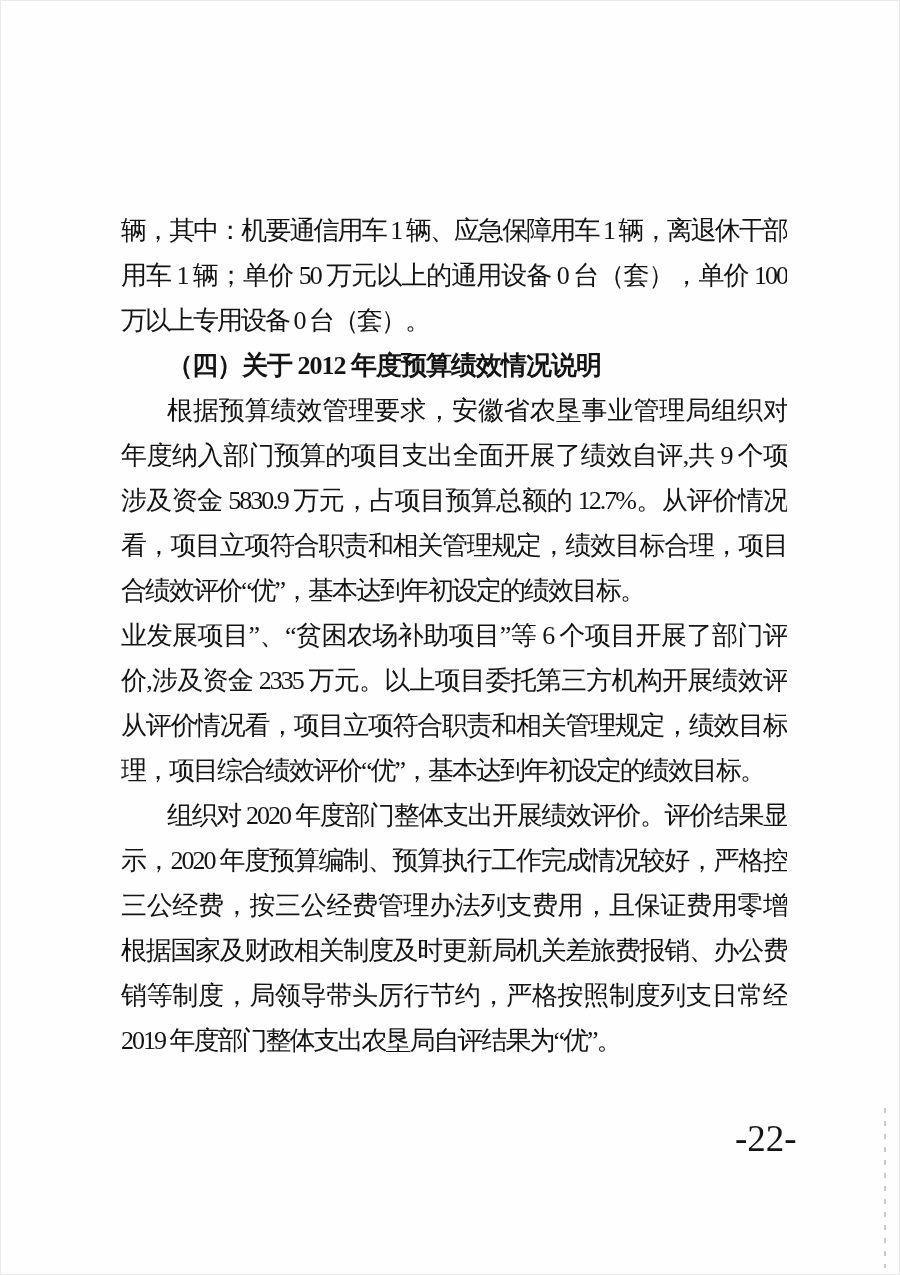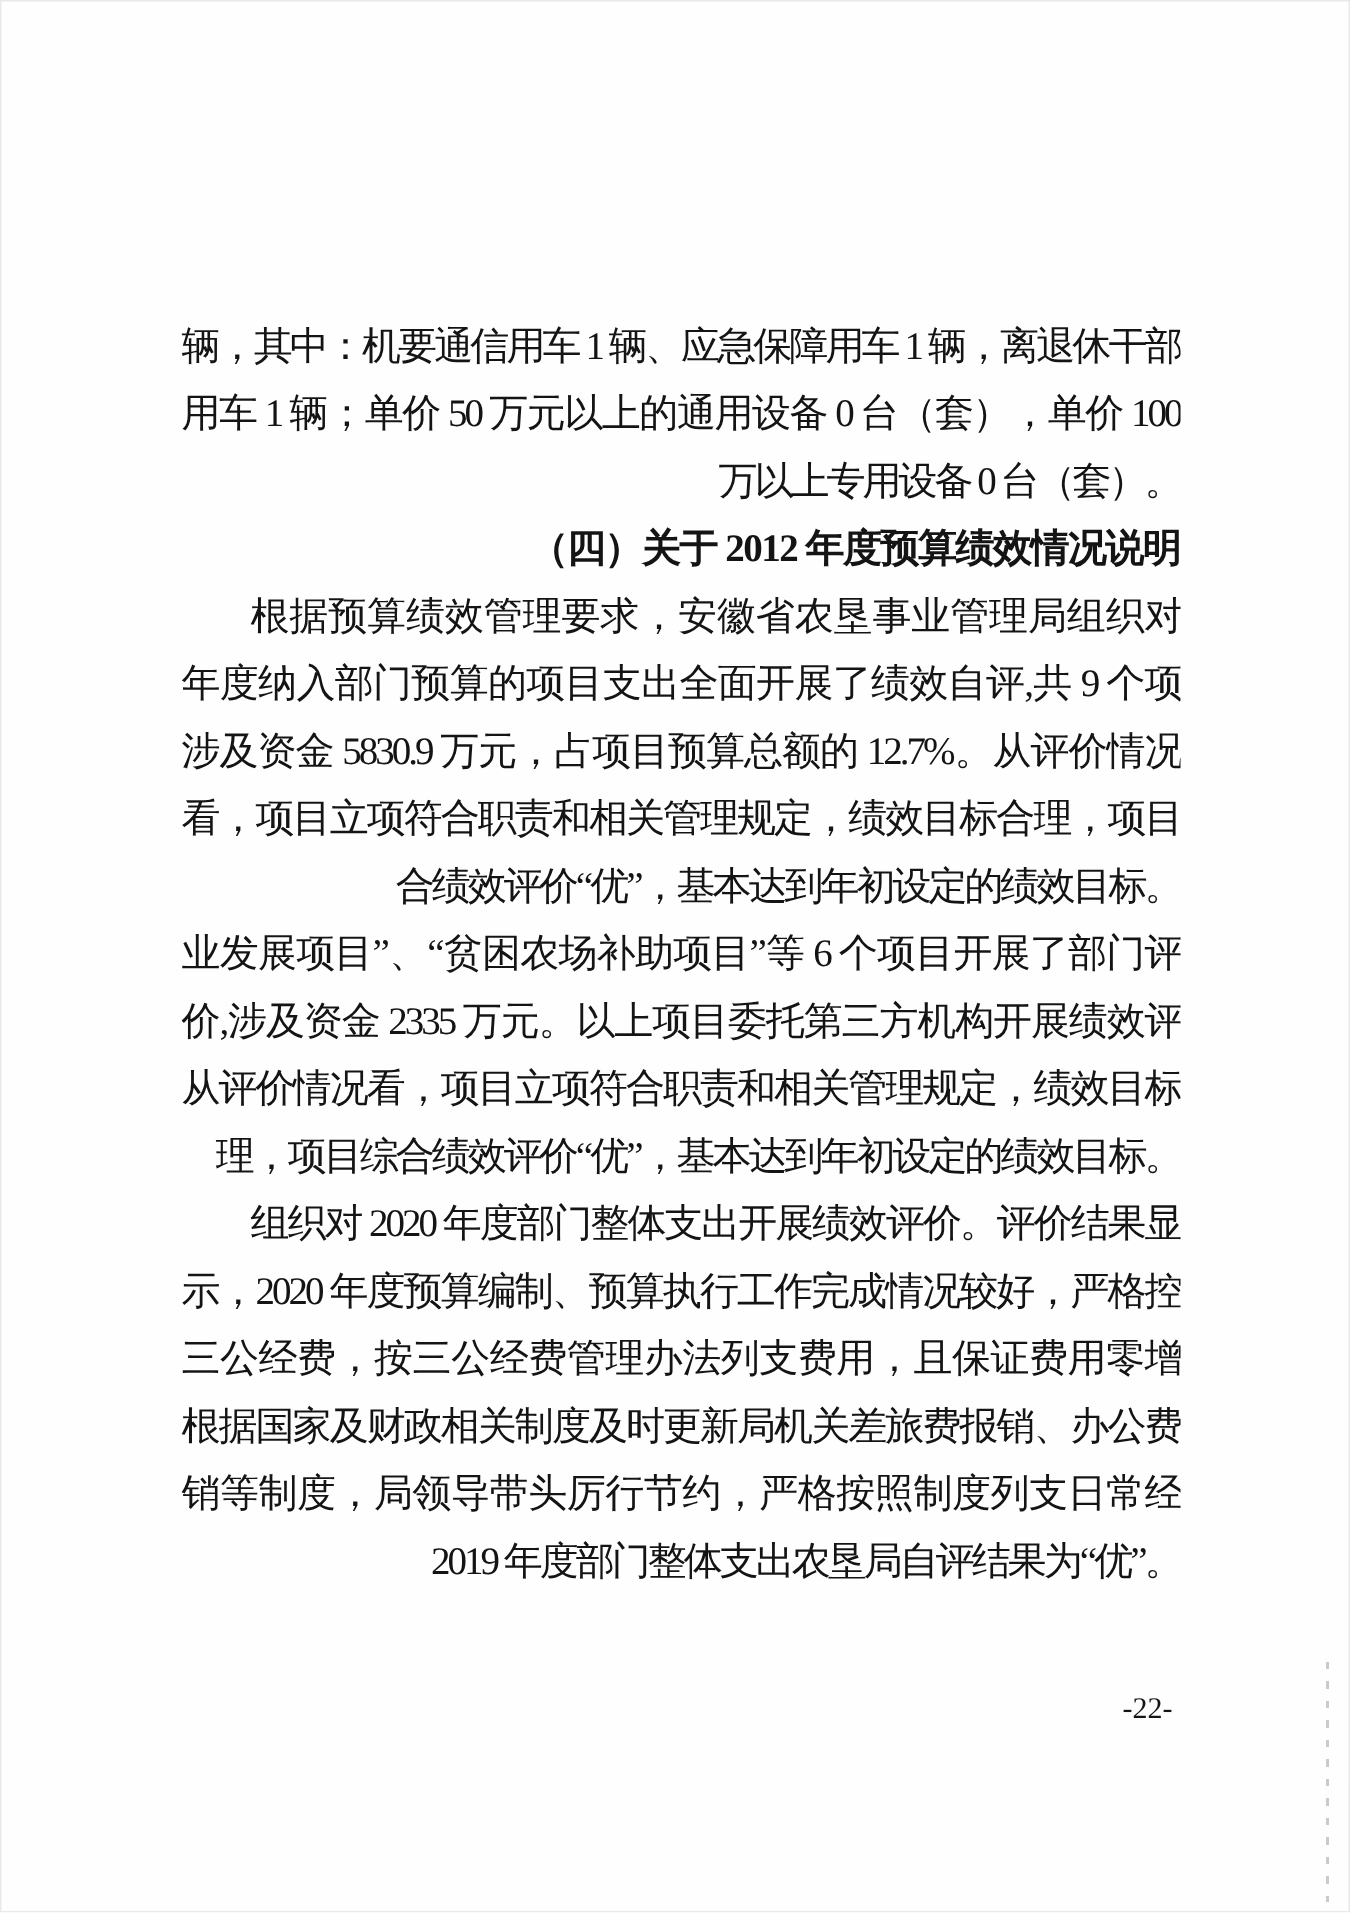--- a/index.html
+++ b/index.html
@@ -30,40 +30,39 @@
     top: 177px;
     width: 666px;
     margin-top: 31px;
   }
   .line {
     height: 45px;
     line-height: 45px;
     font-size: 26px;
     letter-spacing: -2px;
     overflow: hidden;
-    text-align: right;
+    text-align: left;
     white-space: nowrap;
     color: var(--ink);
   }
   .line.fill {
     white-space: normal;
     text-align: justify;
     text-align-last: justify;
   }
   .line.indent { text-indent: 46px; }
   .line.bold { font-weight: 700; letter-spacing: -1px; }
   .page-number {
     position: absolute;
     left: 735px;
     top: 1122px;
     width: 60px;
-    font-size: 20px;
+    font-size: 37px;
     line-height: 34px;
     letter-spacing: 0;
-    text-align: center;
     color: var(--ink);
   }
   .edge-dashes {
     position: absolute;
     left: 884px;
     top: 1108px;
     width: 2px;
     height: 160px;
     background: repeating-linear-gradient(
       to bottom,

